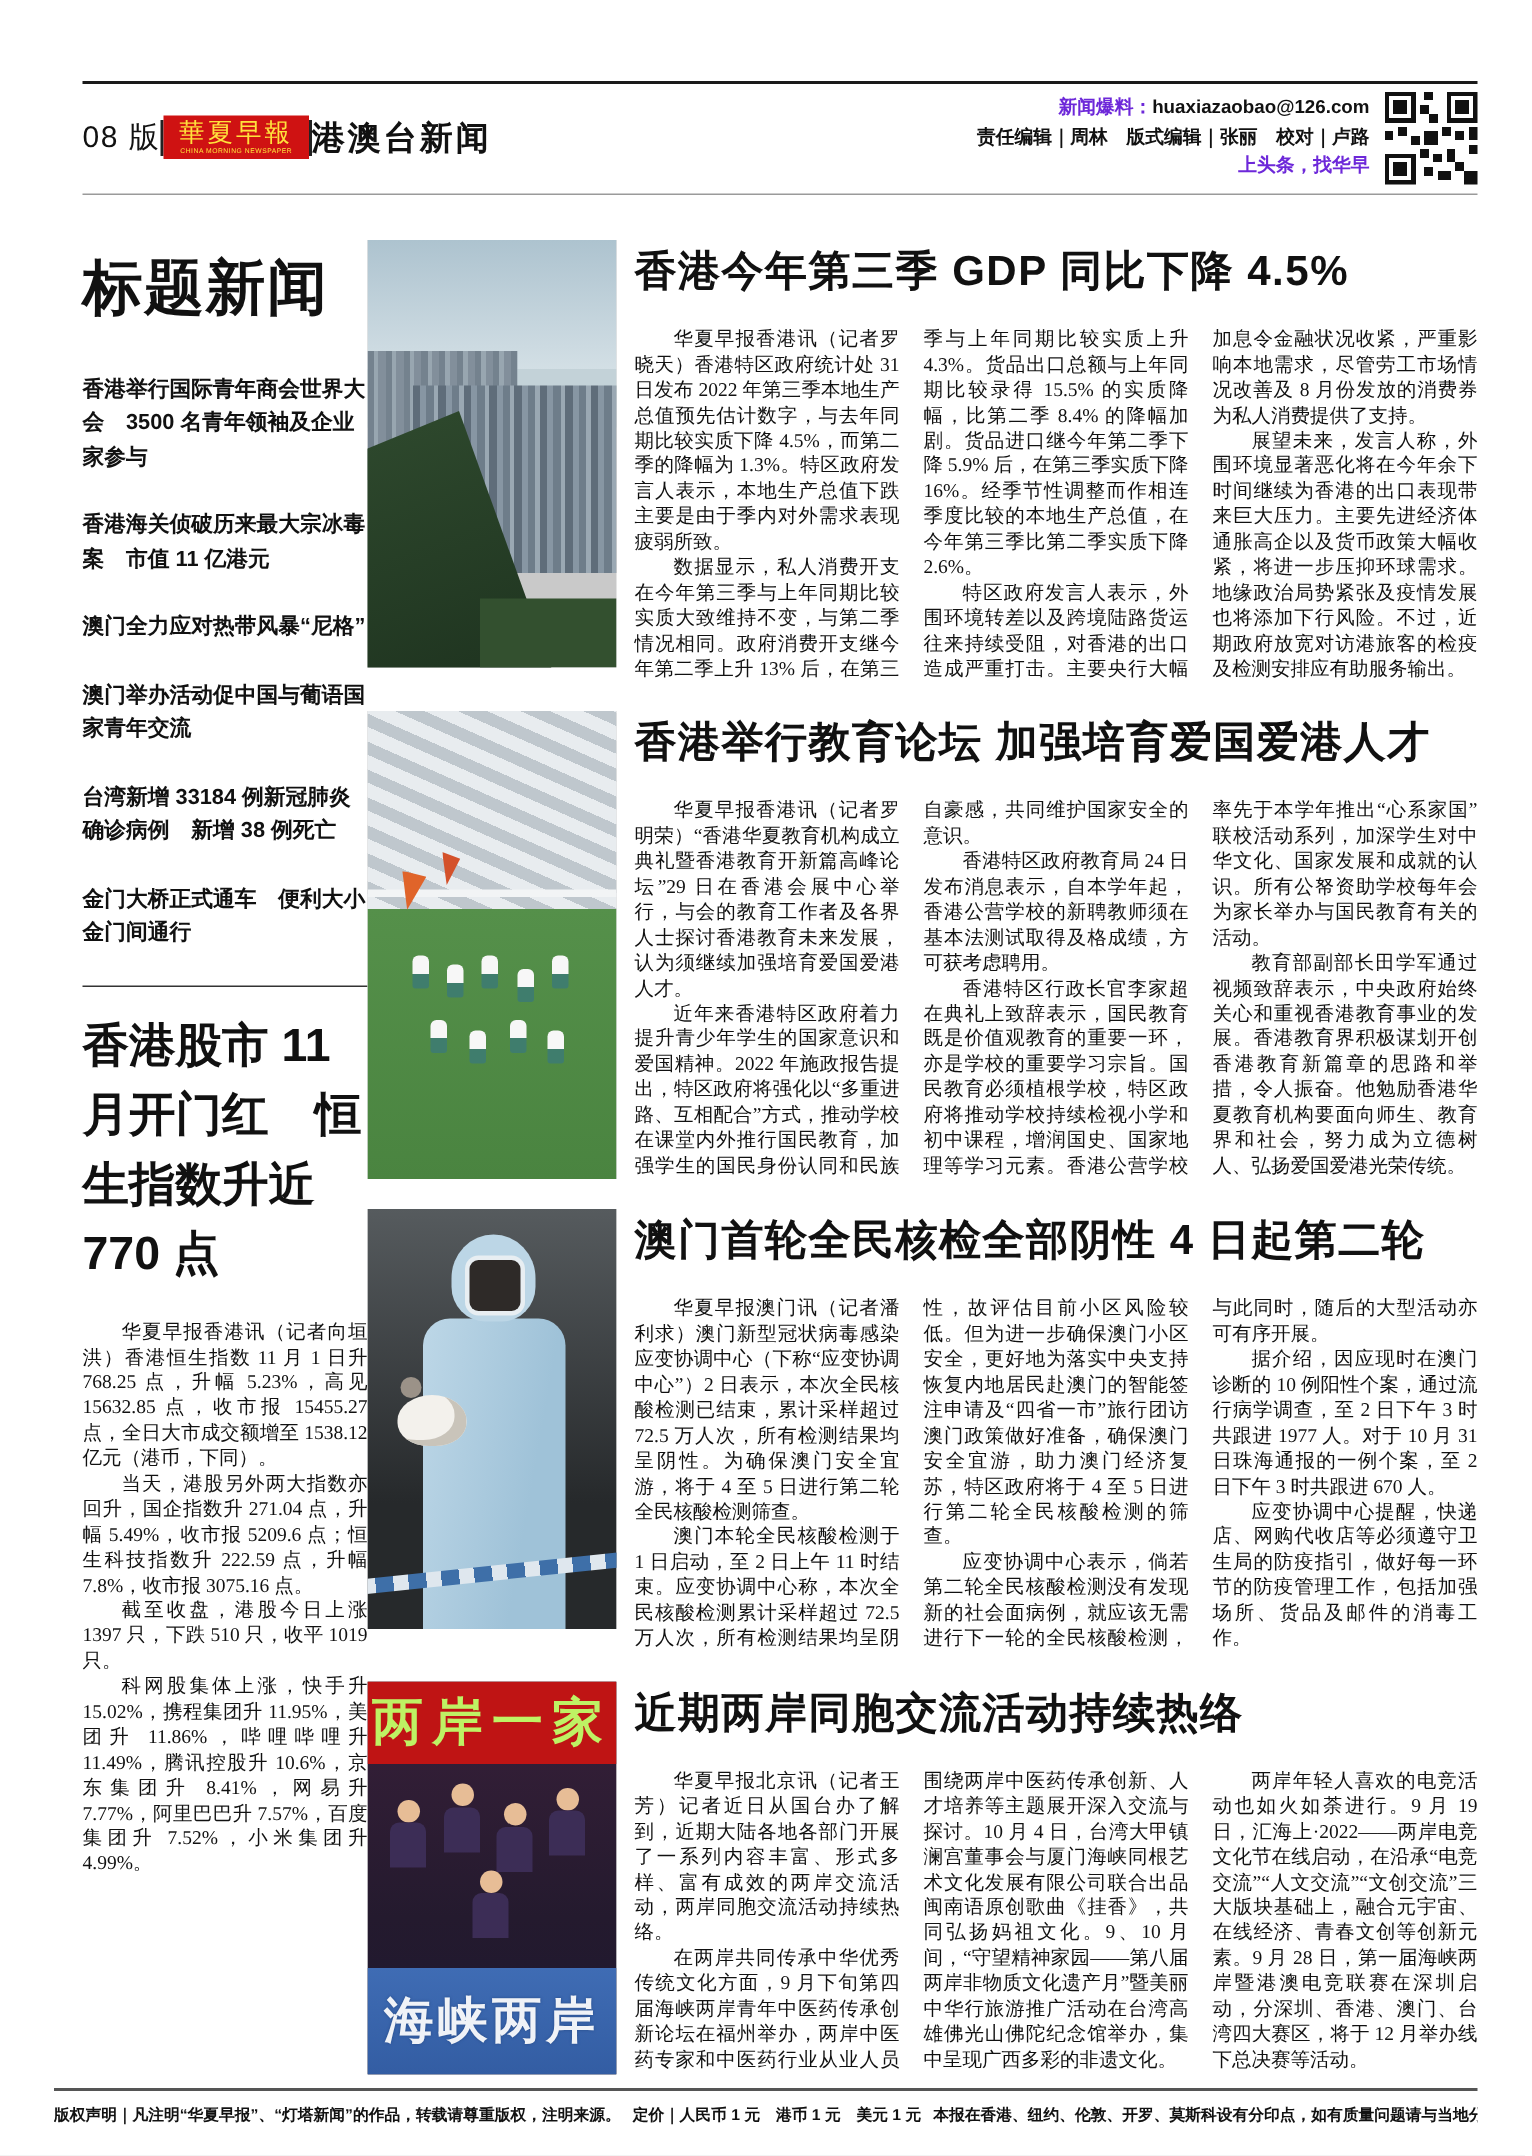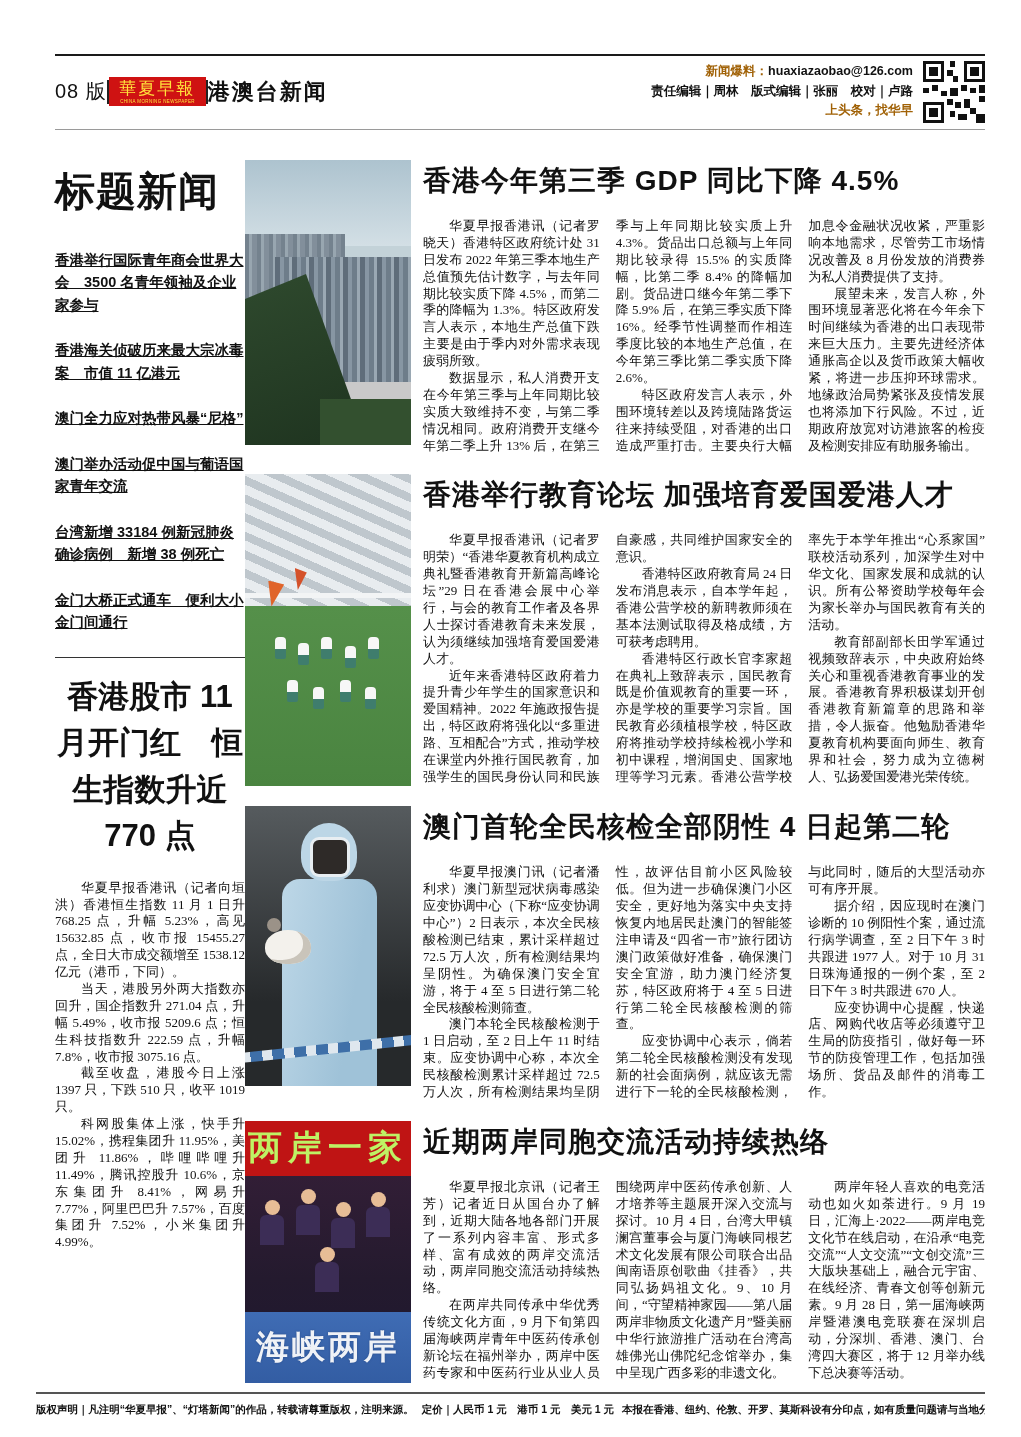--- a/index.html
+++ b/index.html
@@ -18,31 +18,31 @@
   }
   .header-left { display:flex; align-items:center; gap:0; font-family:"Liberation Sans","DejaVu Sans",sans-serif; }
   .page-num { font-size:20px; letter-spacing:1px; }
   .vsep { width:2px; height:24px; background:#222; }
   .logo-box { background:#cf1212; color:#ffe23c; text-align:center; padding:3px 7px 2px; line-height:1; }
   .logo-title { font-size:17px; font-weight:normal; letter-spacing:2px; font-family:"Liberation Serif",serif;text-align:center; }
   .logo-sub { font-size:5px; letter-spacing:.4px; margin-top:2px; transform:scale(.9); }
   .section-name { font-size:22px; font-weight:600; letter-spacing:2px; }
   .header-right { display:flex; align-items:center; gap:10px; }
   .header-meta { text-align:right; font-family:"Liberation Sans","DejaVu Sans",sans-serif; font-size:12.5px; font-weight:bold; line-height:1.55; }
-  .red { color:#a16207; }
+  .red { color:#6d28d9; }
   .qr { width:62px; height:62px; }
   
   .content { position:absolute; left:55px; right:36px; top:160px; display:flex; }
   .sidebar { width:190px; flex:0 0 190px; }
   .main { flex:1; display:flex; flex-direction:column; gap:20px; }
   
   .hl-title { font-family:"Liberation Sans","DejaVu Sans",sans-serif; font-size:40px; font-weight:900; letter-spacing:1px; margin:4px 0 30px; }
-  .hl-item { font-family:"Liberation Sans","DejaVu Sans",sans-serif; font-size:14.5px; font-weight:700; line-height:1.55; margin-bottom:23px;text-decoration:underline; }
+  .hl-item { font-family:"Liberation Sans","DejaVu Sans",sans-serif; font-size:14.5px; font-weight:700; line-height:1.55; margin-bottom:23px; }
   .stock { border-top:1px solid #333; margin-top:6px; padding-top:16px; }
-  .stock-title { font-family:"Liberation Sans","DejaVu Sans",sans-serif; font-size:31px; font-weight:900; line-height:1.5; margin-bottom:20px;text-align:center; }
+  .stock-title { font-family:"Liberation Sans","DejaVu Sans",sans-serif; font-size:31px; font-weight:900; line-height:1.5; margin-bottom:20px; }
   .stock-body p, .cols p { font-size:13px; line-height:1.3; text-align:justify; text-indent:2em; }
   
   .band { display:flex; gap:12px; }
   .photo { width:166px; flex:0 0 166px; position:relative; overflow:hidden; background:#c9c9c9; }
   .article { flex:1; min-width:0; }
   .article h2 { font-family:"Liberation Sans","DejaVu Sans",sans-serif; font-size:28px; font-weight:900; letter-spacing:1px; margin:2px 0 18px; }
   .cols { column-count:3; column-gap:16px; }
   .ph1 { height:285px; } .ph2 { height:312px; } .ph3 { height:280px; } .ph4 { height:262px; }
   
   .p1-sky { position:absolute; inset:0 0 60% 0; background:linear-gradient(#adc3cf,#dfe8ec); }

